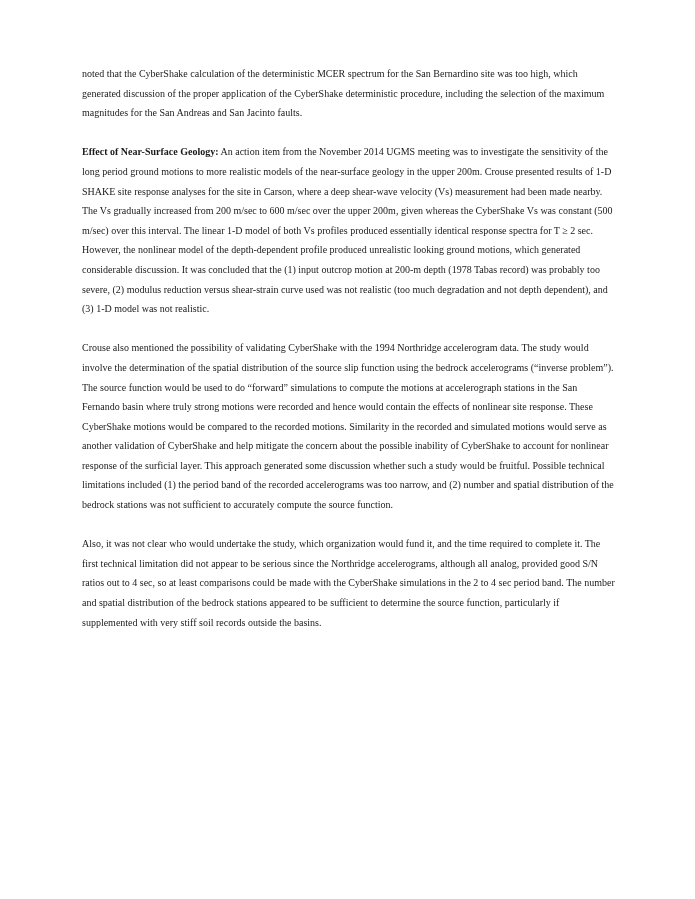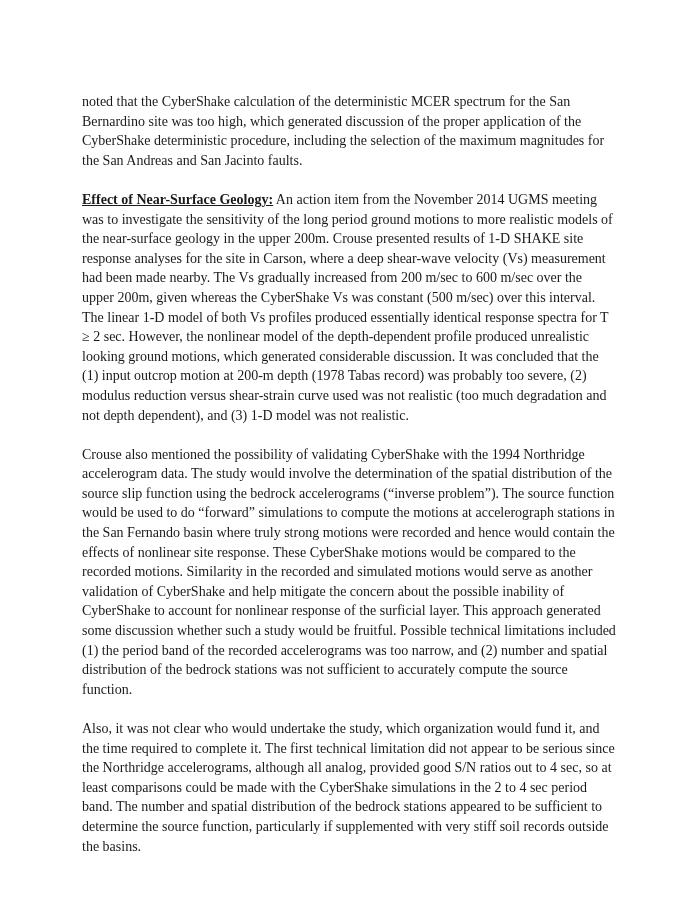--- a/index.html
+++ b/index.html
@@ -9,34 +9,33 @@
     }
     body {
       width: 695px;
       height: 899px;
       position: relative;
       overflow: hidden;
     }
     .page {
       position: absolute;
       left: 82px;
-      top: 92px;
+      top: 64px;
       width: 535px;
       font-family: "Liberation Serif", "DejaVu Serif", serif;
-      font-size: 14px;
+      font-size: 10px;
       line-height: 19.6px;
       color: #1a1a1a;
     }
     .para {
       margin: 0 0 19.6px 0;
       text-align: left;
     }
     .heading {
       font-weight: bold;
-      text-decoration: underline;
     }
   </style>
 </head>
 <body>
 
 <div class="page">
   <p class="para">
     <span>noted that the CyberShake calculation of the deterministic MCER spectrum for the San Bernardino site was too high, which generated discussion of the proper application of the CyberShake deterministic procedure, including the selection of the maximum magnitudes for the San Andreas and San Jacinto faults.</span>
   </p>
   <p class="para">

